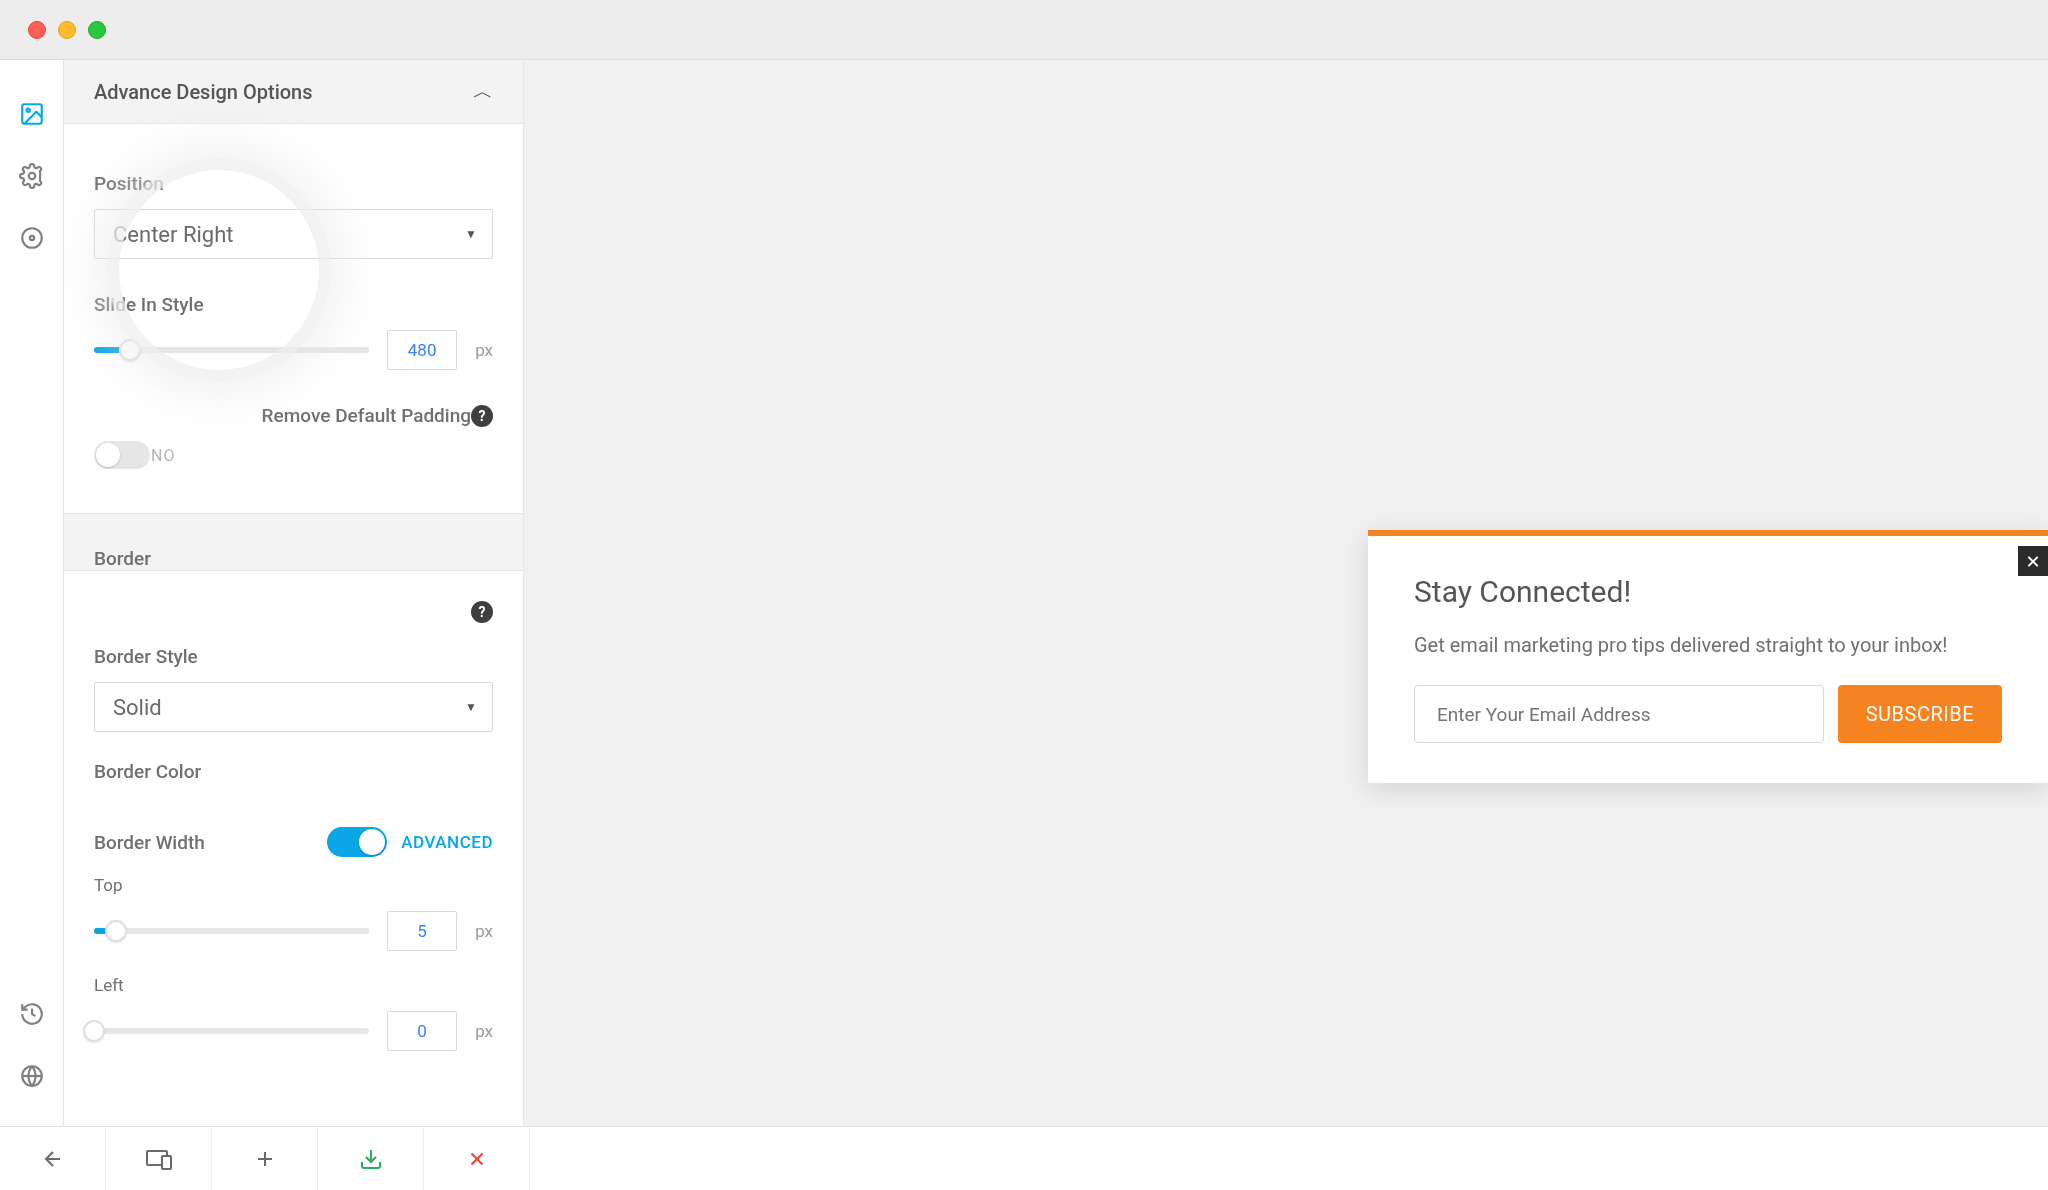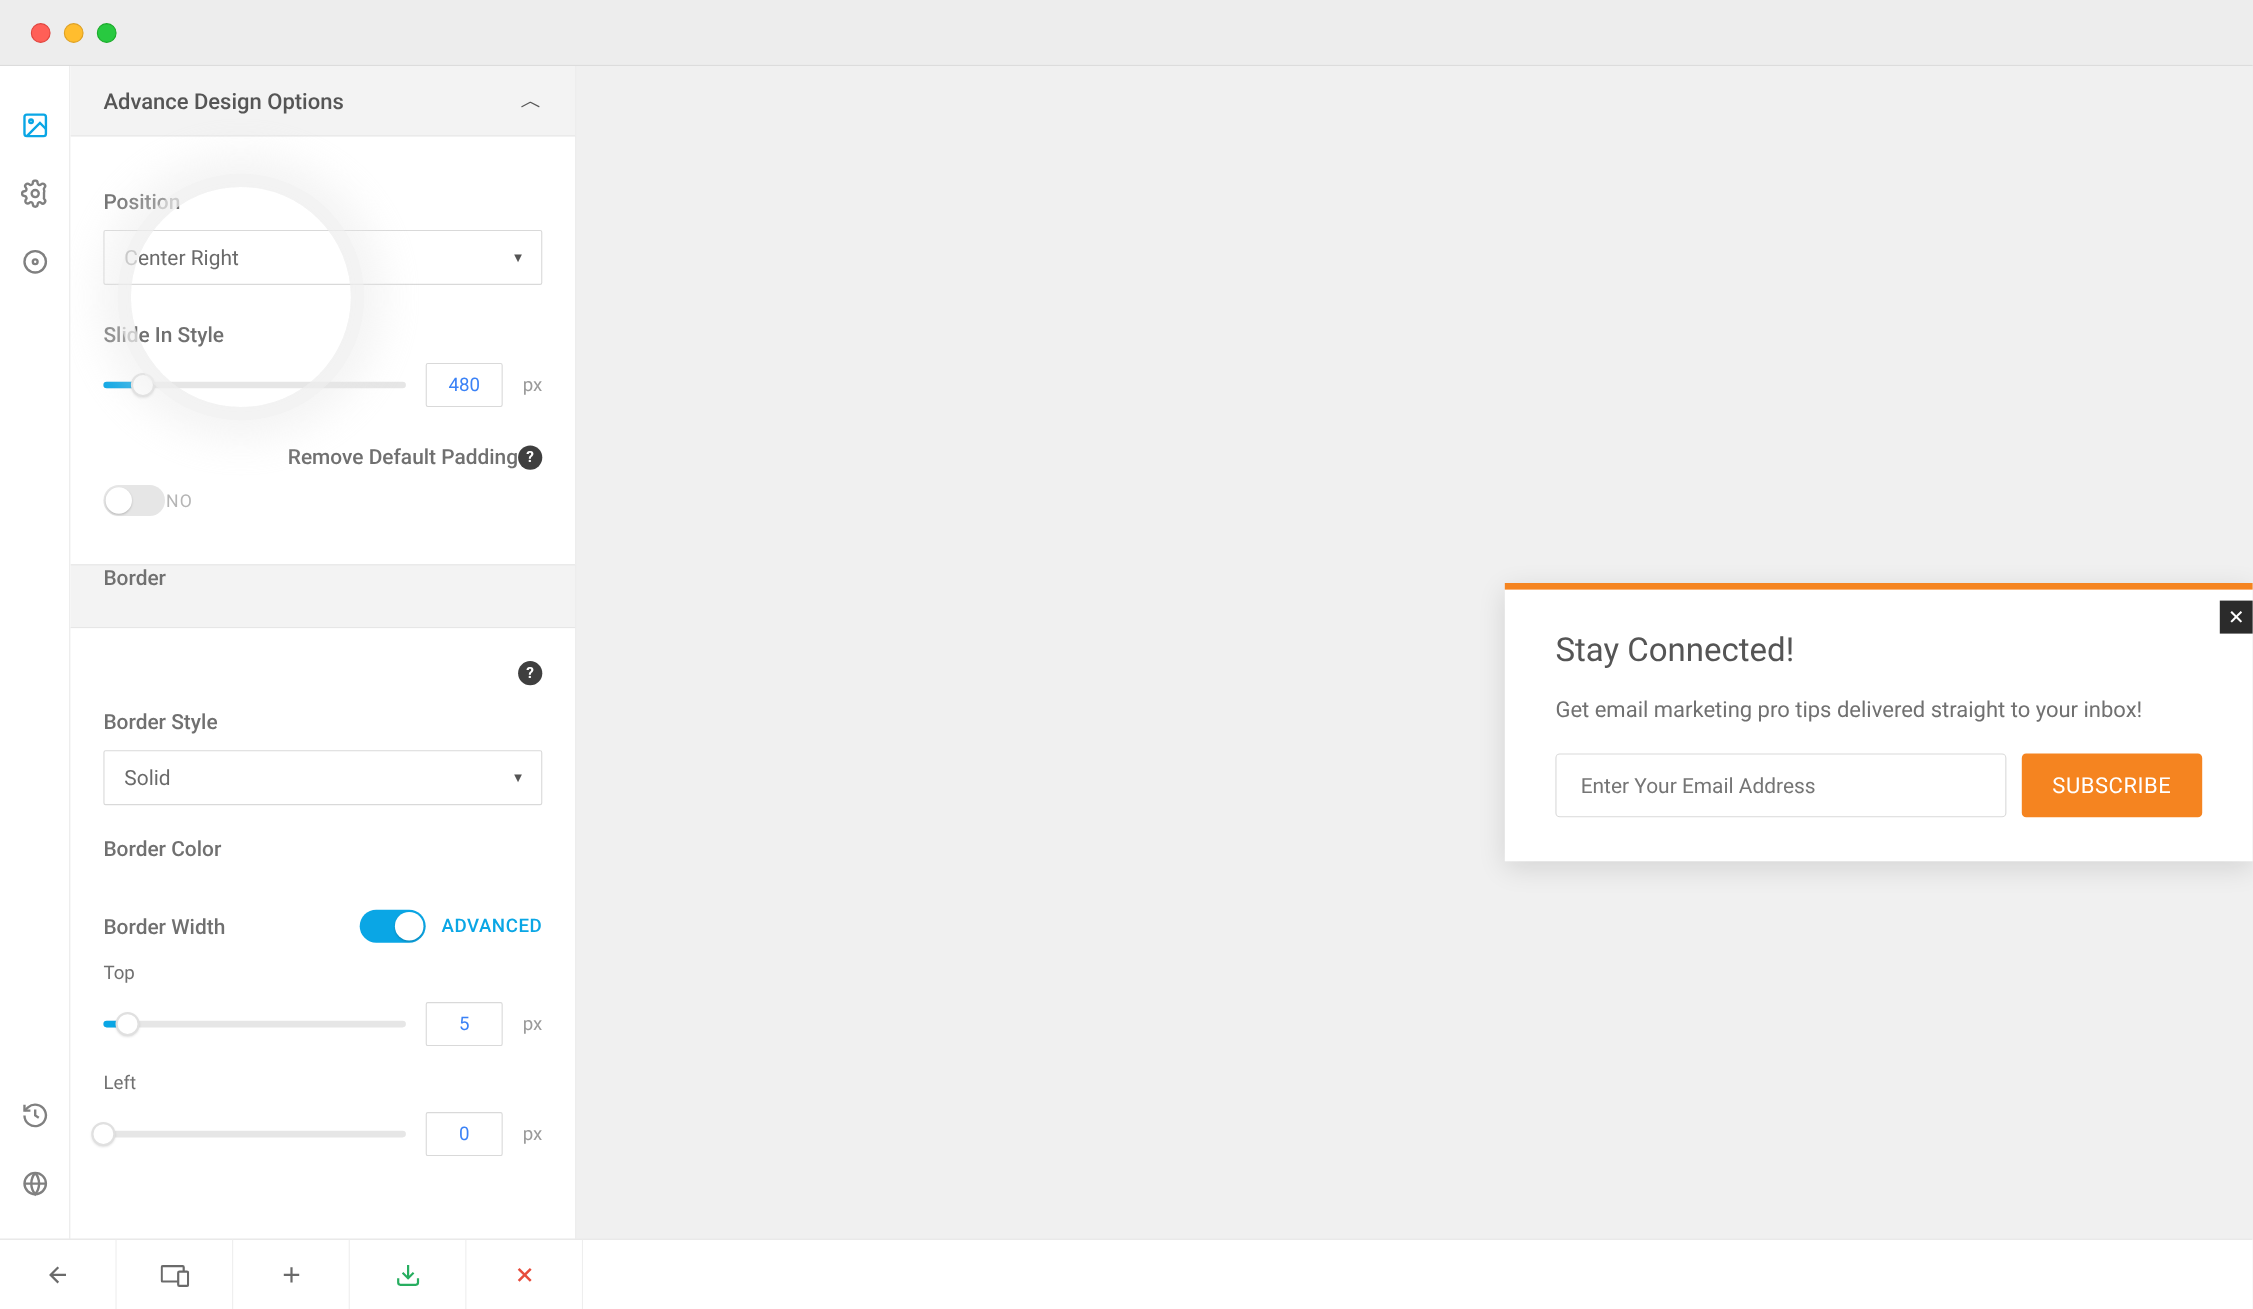--- a/index.html
+++ b/index.html
@@ -25,21 +25,21 @@
   .section-header { height:64px; display:flex; align-items:center; justify-content:space-between; padding:0 30px; background:#f3f3f3; border-bottom:1px solid #e6e6e6; cursor:pointer; }
   .section-header .title { font-size:20px; color:#555; font-weight:500; }
   .section-header .chev { color:#555; font-size:20px; }
 
   .panel-body { padding: 30px 30px 10px 30px; }
   .panel-body.with-highlight { padding-top: 48px; }
   .field-label { font-size:19px; color:#707070; font-weight:500; margin-bottom:14px; display:block; }
   .sub-label { font-size:17px; color:#707070; font-weight:400; margin-bottom:6px; display:block; }
 
   .select-wrap { position:relative; width:100%; }
-  .select { width:100%; height:50px; border:1px solid #d9d9d9; background:#fff; font-size:19px; color:#6a6a6a; padding:0 18px; appearance:none; border-radius:2px; }
+  .select { width:100%; height:50px; border:1px solid #d9d9d9; background:#fff; font-size:22px; color:#6a6a6a; padding:0 18px; appearance:none; border-radius:2px; }
   .select-caret { position:absolute; right:16px; top:50%; transform:translateY(-50%); color:#555; font-size:12px; pointer-events:none; }
 
   
   .slider-row { display:flex; align-items:center; gap:18px; }
   .slider-track { position:relative; flex:1; height:6px; background:#e6e6e6; border-radius:3px; }
   .slider-fill { position:absolute; left:0; top:0; height:100%; background:#0aa6e5; border-radius:3px; }
   .slider-thumb { position:absolute; top:50%; width:22px; height:22px; background:#fff; border:2px solid #e0e0e0; border-radius:50%; transform:translate(-50%,-50%); box-shadow:0 1px 2px rgba(0,0,0,.1); }
   .num-input { width:70px; height:40px; border:1px solid #d9d9d9; text-align:center; font-size:17px; color:#3b82f6; border-radius:2px; }
   .unit { font-size:17px; color:#9a9a9a; }
 
@@ -57,21 +57,21 @@
   .toggle-md { width:60px; height:30px; background:#0aa6e5; border-radius:15px; position:relative; cursor:pointer; }
   .toggle-md .knob { position:absolute; top:2px; right:2px; width:26px; height:26px; border-radius:50%; background:#fff; box-shadow:0 1px 2px rgba(0,0,0,.2); }
   .adv-text { color:#0aa6e5; font-size:17px; font-weight:500; letter-spacing:.5px; }
 
   
   .color-row { display:flex; align-items:stretch; }
   .swatch { width:42px; height:38px; background:#f58420; border:1px solid #d9d9d9; border-right:none; }
   .select-color-btn { height:38px; padding:0 14px; border:1px solid #d9d9d9; background:#fff; font-size:15px; color:#6a6a6a; cursor:pointer; }
 
   
-  .sub-section { height:58px; background:#f3f3f3; display:flex; align-items:flex-start; padding:0 30px; font-size:19px; color:#707070; font-weight:500; border-top:1px solid #e6e6e6; border-bottom:1px solid #e6e6e6; margin: 0 -30px 24px; }
+  .sub-section { height:58px; background:#f3f3f3; display:flex; align-items:flex-end; padding:0 30px; font-size:19px; color:#707070; font-weight:500; border-top:1px solid #e6e6e6; border-bottom:1px solid #e6e6e6; margin: 0 -30px 24px; }
   .sub-section.flush { margin: 0 0 24px 0; }
 
   
   .spotlight { position:absolute; width:200px; height:200px; border-radius:50%; box-shadow:0 0 0 12px rgba(240,240,240,.55), 0 0 36px 30px rgba(230,230,230,.45); pointer-events:none; left:55px; top:110px; z-index:5; }
 
   
   .canvas { flex:1; background:#f0f0f0; position:relative; }
   .popup { position:absolute; right:0; top:470px; width:680px; background:#fff; box-shadow:0 6px 24px rgba(0,0,0,.12); border-top:6px solid #f58420; }
   .popup-close { position:absolute; top:10px; right:0; width:30px; height:30px; background:#2b2b2b; color:#fff; display:flex; align-items:center; justify-content:center; font-size:18px; cursor:pointer; }
   .popup-inner { padding:38px 46px 40px; }

